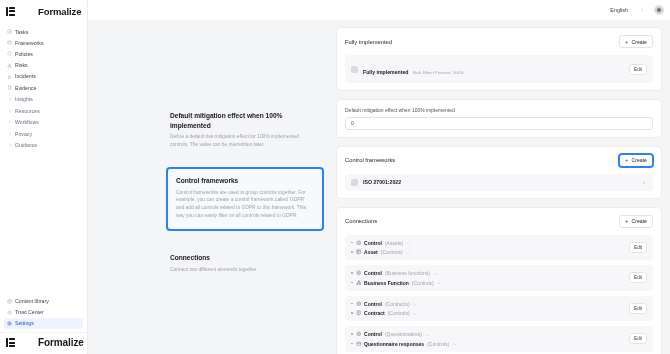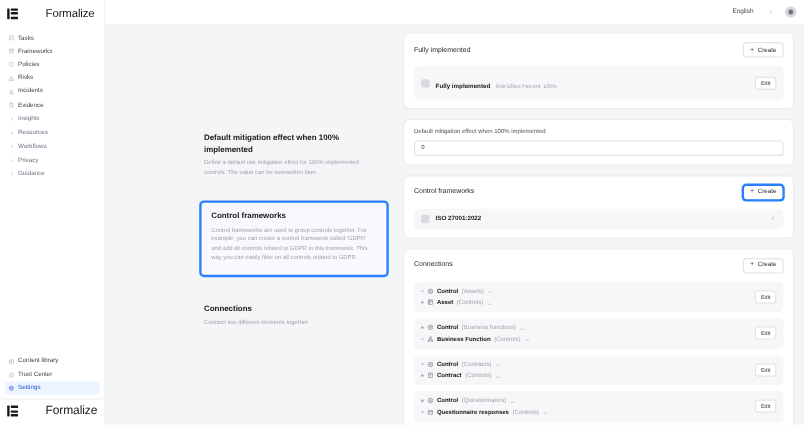--- a/index.html
+++ b/index.html
@@ -19,21 +19,21 @@
     position: relative;
   }
   .brand {
     display: flex; align-items: center; gap: 3px;
     padding: 8px 0 8px 6px; height: 22px;
   }
   .brand-mark { display: flex; align-items: flex-end; gap: 1px; height: 9px; }
   .brand-mark i { display: block; background: #18181b; width: 2px; height: 9px; border-radius: .5px; }
   .brand-mark .stack { display: flex; flex-direction: column; gap: 1.5px; }
   .brand-mark .stack i { width: 6px; height: 2px; }
-  .brand-text { font-size: 9.5px; font-weight: 400; color: #18181b; letter-spacing: -0.1px; padding-left: 20px; }
+  .brand-text { font-size: 9.5px; font-weight: 700; color: #18181b; letter-spacing: -0.1px; padding-left: 20px; }
 
   .nav { padding: 4px 4px 0 4px; }
   .nav-item {
     display: flex; align-items: center; gap: 3px;
     height: 11.2px; padding: 0 3px; border-radius: 3px;
     font-size: 5.2px; color: #3f3f46; cursor: default; white-space: nowrap;
   }
   .nav-item.active { background: #eef4ff; color: #1d4ed8; }
   .nav-ico { width: 5px; height: 5px; flex: 0 0 5px; display:block; }
   .nav-ico svg { width: 5px; height: 5px; display: block; }

